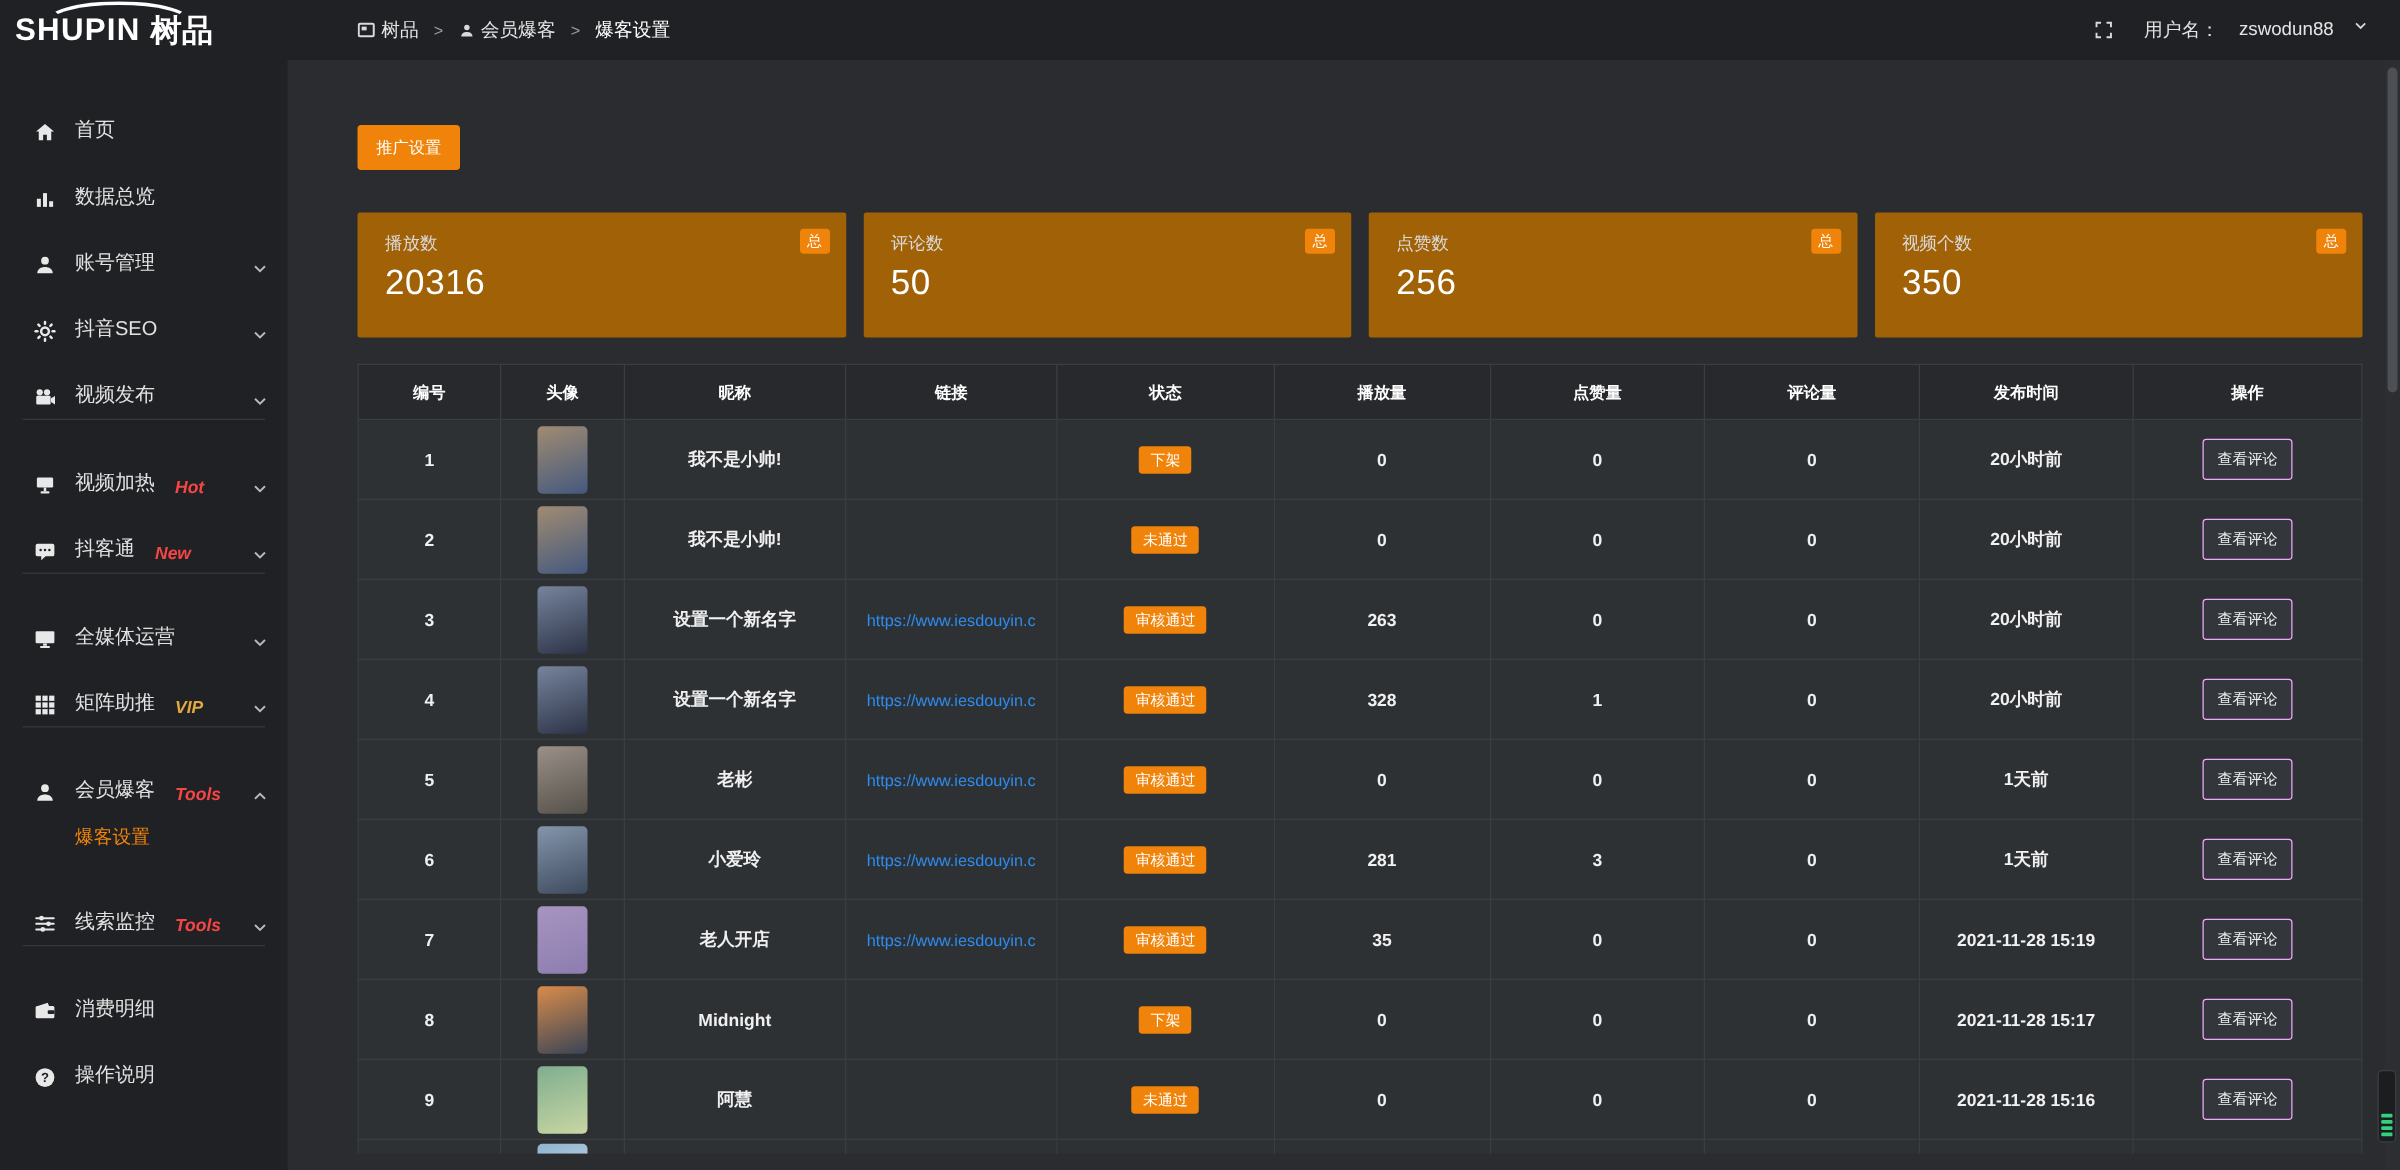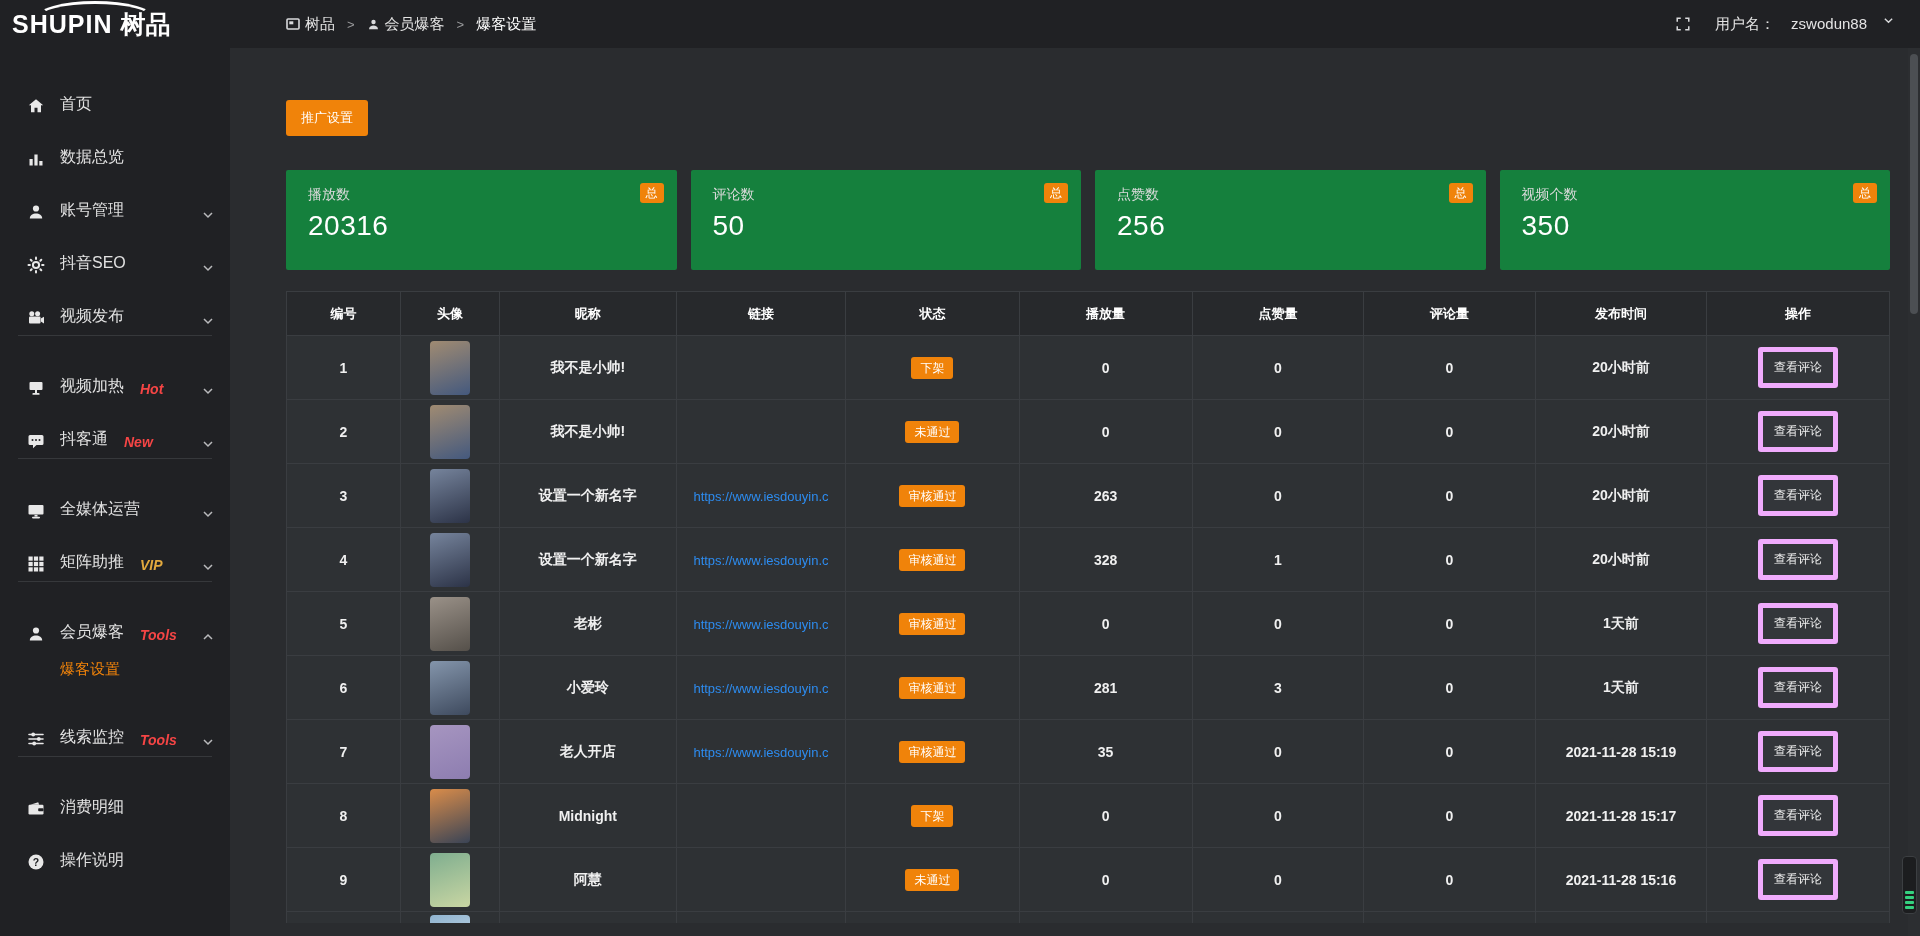--- a/index.html
+++ b/index.html
@@ -44,38 +44,38 @@
   .subnav-item { height:52px; display:flex; align-items:center; padding-left:60px; font-size:15px; color:#e0e0e0; cursor:pointer; }
   .subnav-item.active { color:#f0830a; }
   
   .main { position:absolute; left:230px; top:48px; right:0; bottom:0; padding:52px 30px 0 56px; overflow:hidden; }
   .promo-btn {
     background:#f0830a; color:#fff; border:none; border-radius:3px;
     font-size:13px; padding:9px 15px; cursor:pointer; font-family:inherit;
     display:inline-block; margin-bottom:34px;
   }
   .cards { display:flex; gap:14px; margin-bottom:21px; }
-  .stat-card { flex:1; height:100px; background:#15803d; border-radius:2px; position:relative; padding:16px 22px; }
+  .stat-card { flex:1; height:100px; background:#a16207; border-radius:2px; position:relative; padding:16px 22px; }
   .stat-label { font-size:14px; color:#dadada; }
   .stat-value { font-size:28px; color:#ffffff; font-weight:400; margin-top:6px; letter-spacing:0.5px; }
   .stat-total {
     position:absolute; top:13px; right:13px; background:#f0830a; color:#fff;
     font-size:12px; padding:4px 6px; border-radius:3px; line-height:1;
   }
   
   table { width:100%; border-collapse:collapse; table-layout:fixed; }
   th, td { border:1px solid #3a3d41; text-align:center; vertical-align:middle; overflow:hidden; white-space:nowrap; }
   th { height:44px; background:#27292c; color:#ffffff; font-size:13px; font-weight:700; }
   td { height:64px; background:#2e3134; color:#f0f0f0; font-size:14px; font-weight:600; }
   .avatar { display:inline-block; width:40px; height:54px; border-radius:4px; vertical-align:middle; }
   .link { color:#2d8cf0; font-size:13px; font-weight:400; text-decoration:none; }
   .status { display:inline-block; background:#f0830a; color:#fff; font-size:12px; font-weight:400; padding:5px 9px; border-radius:3px; line-height:1; }
   .status:empty { display:none; }
   .act-btn {
-    background:#33363a; border:5px solid #f0abfc; color:#f0f0f0; border-radius:3px;
+    background:#33363a; border:1px solid #f0abfc; color:#f0f0f0; border-radius:3px;
     font-size:12px; padding:7px 11px; cursor:pointer; font-family:inherit;
   }
   tr.partial td { height:11px; border-bottom:none; }
   .avatar-sliver { width:40px; height:8px; margin:3px auto 0; border-radius:4px 4px 0 0; }
   
   .scrollbar-track { position:absolute; top:48px; right:0; bottom:0; width:12px; background:#2c2e31; }
   .scrollbar-thumb { position:absolute; top:6px; right:2px; width:8px; height:260px; border-radius:4px; background:#4c4f53; }
   .scroll-indicator {
     position:absolute; right:3px; bottom:22px; width:15px; height:58px;
     background:#1c1d1f; border:1px solid #3c3f42; border-radius:4px;

